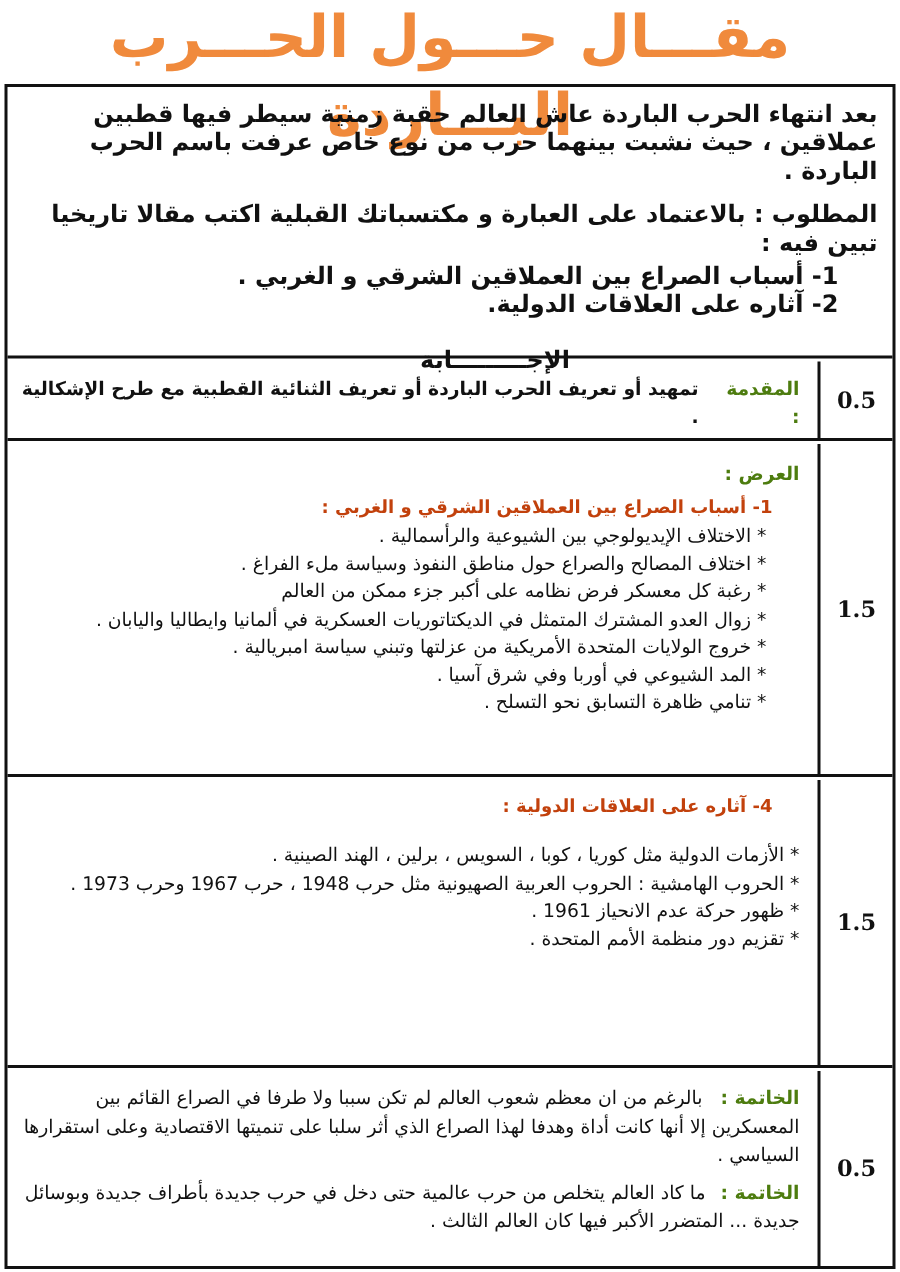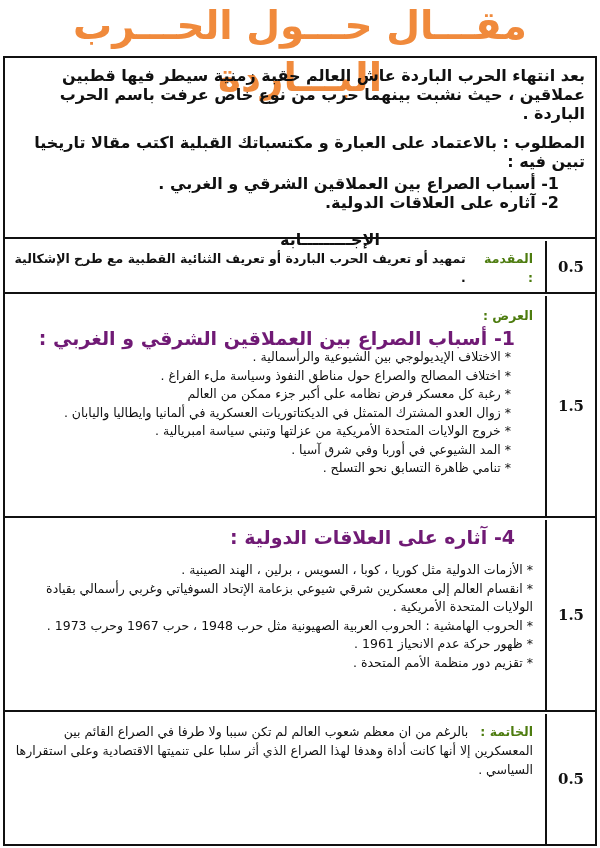--- a/index.html
+++ b/index.html
@@ -33,21 +33,21 @@
     .score {
       position: absolute; right: 0; top: 0; bottom: 0; width: 50px;
       border-left: 2px solid #111; display: flex; align-items: center; justify-content: center;
       font-family: "DejaVu Serif", "Liberation Serif", serif; font-weight: bold; font-size: 15px;
     }
     .content {
       position: absolute; right: 52px; left: 0; top: 0; bottom: 0;
       padding: 6px 10px 4px 8px; font-size: 12.5px; line-height: 19px;
     }
     .label { color: #4d7c0f; font-weight: bold; }
-    .heading { color: #701a75; font-weight: bold; font-size: 19px; }
+    .heading { color: #c2410c; font-weight: bold; font-size: 12px; }
     .bold { font-weight: bold; }
     ul.items { list-style: none; }
     ul.items li { line-height: 18.5px; }
   </style>
 </head>
 <body>
 
 <div class="title">مقـــال حـــول الحـــرب البـــاردة</div>
 
 <div class="frame">
@@ -85,32 +85,35 @@
       </ul>
     </div>
     <div class="score">1.5</div>
   </div>
 
   <div class="row" style="top:462px; height:192px;">
     <div class="content" style="padding-top:8px;">
       <div class="heading" style="padding-right:18px; margin-bottom:14px;">4- آثاره على العلاقات الدولية :</div>
       <ul class="items">
         <li>* الأزمات الدولية مثل كوريا ، كوبا ، السويس ، برلين ، الهند الصينية .</li>
-        <li>* انقسام العالم إلى معسكرين شرقي شيوعي بزعامة الإتحاد السوفياتي وغربي رأسمالي بقيادة الولايات المتحدة الأمريكية .</li>
         <li>* الحروب الهامشية : الحروب العربية الصهيونية مثل حرب 1948 ، حرب 1967 وحرب 1973 .</li>
         <li>* ظهور حركة عدم الانحياز 1961 .</li>
         <li>* تقزيم دور منظمة الأمم المتحدة .</li>
       </ul>
     </div>
     <div class="score">1.5</div>
   </div>
 
   <div class="row" style="top:656px; height:130px;">
     <div class="content" style="padding-top:8px;">
       <p style="margin-bottom:6px;">
         <span class="label">الخاتمة :</span>
         <span style="margin-right:8px;">بالرغم من ان معظم شعوب العالم لم تكن سببا ولا طرفا في الصراع القائم بين المعسكرين إلا أنها كانت أداة وهدفا لهذا الصراع الذي أثر سلبا على تنميتها الاقتصادية وعلى استقرارها السياسي .</span>
       </p>
+      <p>
+        <span class="label">الخاتمة :</span>
+        <span style="margin-right:6px;">ما كاد العالم يتخلص من حرب عالمية حتى دخل في حرب جديدة بأطراف جديدة وبوسائل جديدة ... المتضرر الأكبر فيها كان العالم الثالث .</span>
+      </p>
     </div>
     <div class="score">0.5</div>
   </div>
 
 </div>
 
 </body></html>

